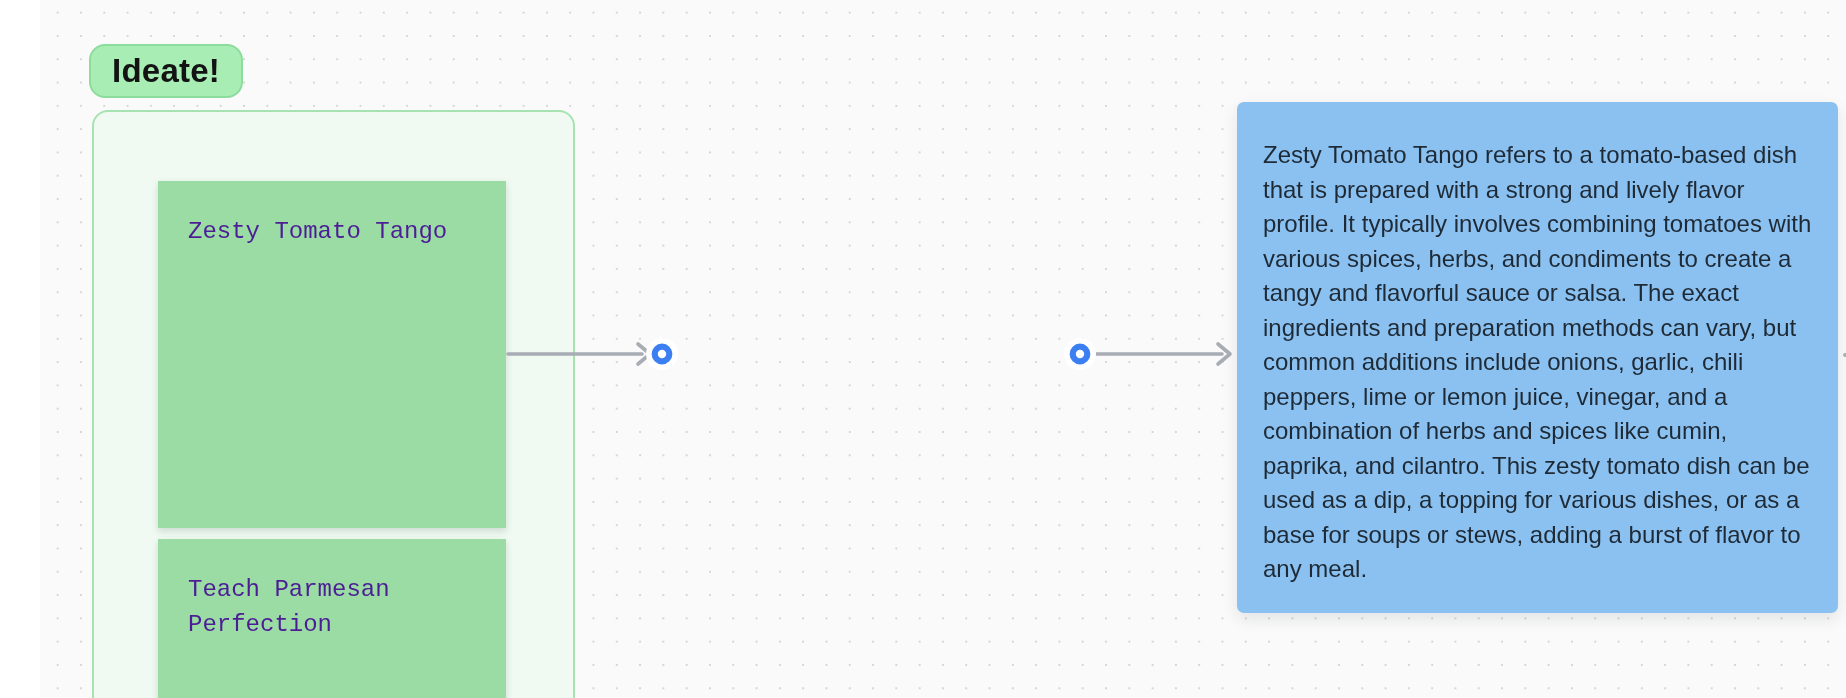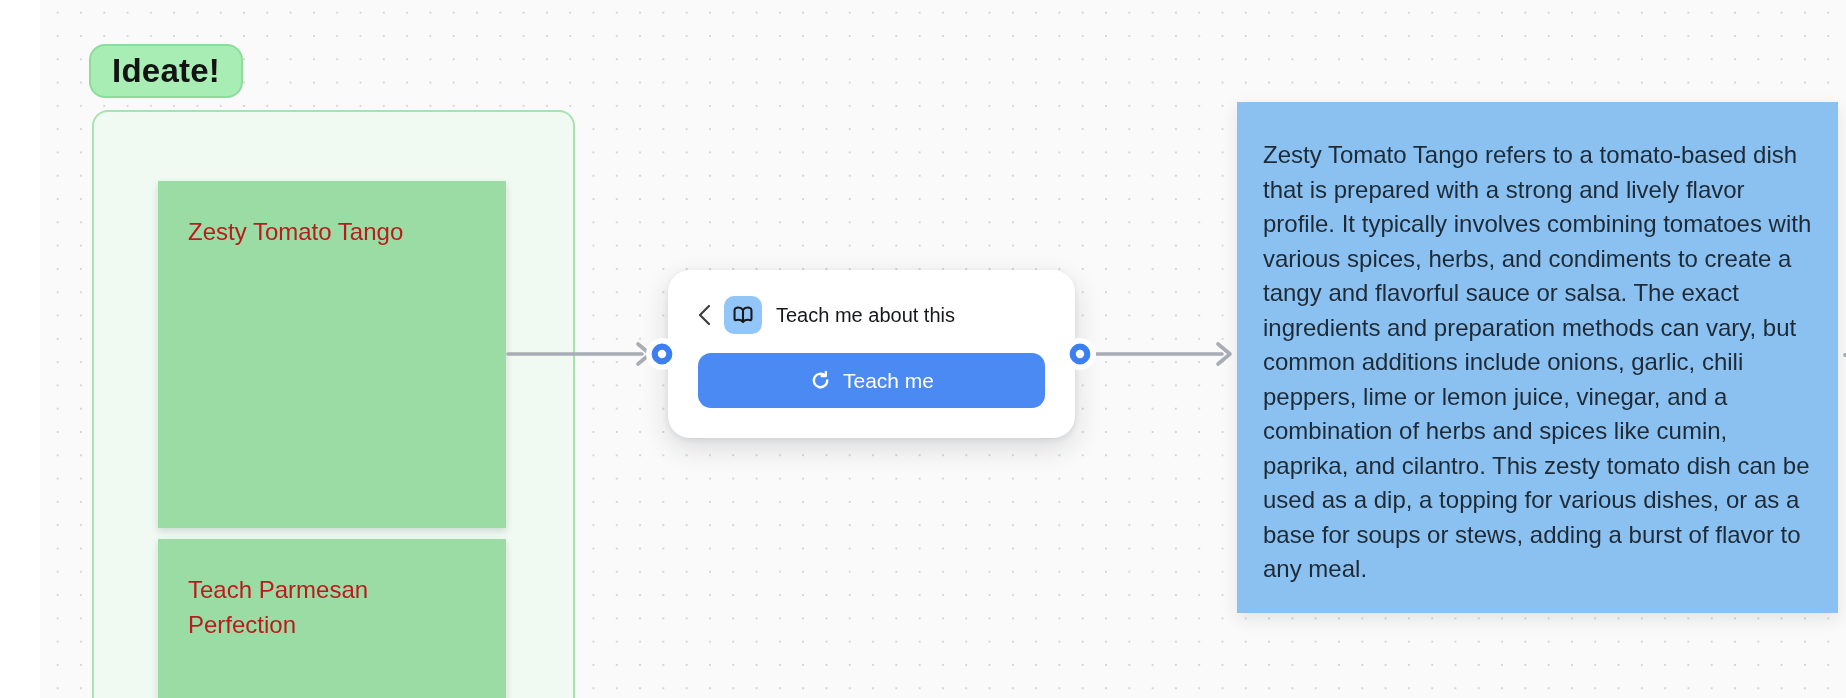--- a/index.html
+++ b/index.html
@@ -30,21 +30,21 @@
   }
 
   
   .card {
     position: absolute; left: 118px; width: 348px;
     background: #9adca4; box-shadow: 0 3px 7px rgba(40, 80, 50, 0.18);
     padding: 33px 30px;
   }
   .card-1 { top: 181px; height: 347px; }
   .card-2 { top: 539px; height: 230px; }
-  .card .card-title { font-size: 24px; line-height: 35px; color: #b91c1c; }
+  .card .card-title { font-size: 24px; line-height: 35px; color: #4c1d95; font-family: Liberation Mono, monospace; }
 
   
   .prompt-card {
     position: absolute; left: 628px; top: 270px; width: 407px; height: 168px;
     background: #ffffff; border-radius: 22px;
     box-shadow: 0 10px 28px rgba(20, 30, 40, 0.14), 0 2px 6px rgba(20, 30, 40, 0.08);
   }
   .prompt-header {
     position: absolute; left: 0; top: 24px; width: 100%; height: 42px;
     display: flex; align-items: center;
@@ -64,20 +64,21 @@
     border: none; border-radius: 13px; background: #4b8af2; cursor: pointer;
     display: flex; align-items: center; justify-content: center; gap: 11px;
   }
   .teach-btn span { color: #ffffff; font-size: 21px; font-weight: 500; }
 
   
   .result-panel {
     position: absolute; left: 1197px; top: 102px; width: 601px; min-height: 507px;
     background: #8bc1f0; box-shadow: 0 6px 16px rgba(20, 30, 40, 0.10);
     padding: 36px 24px 26px 26px;
+    border-radius: 7px;
   }
   .result-text { font-size: 24px; line-height: 34.5px; color: #1e2a36; }
 
   
   .overlay {
     position: absolute; left: 0; top: 0; width: 1846px; height: 698px;
     pointer-events: none; z-index: 5;
   }
 </style>
 </head>
@@ -95,43 +96,20 @@
     <div class="card-title">Zesty Tomato Tango</div>
   </div>
   <div class="card card-2">
     <div class="card-title">Teach Parmesan Perfection</div>
   </div>
 
   <div class="result-panel">
     <div class="result-text">Zesty Tomato Tango refers to a tomato-based dish that is prepared with a strong and lively flavor profile. It typically involves combining tomatoes with various spices, herbs, and condiments to create a tangy and flavorful sauce or salsa. The exact ingredients and preparation methods can vary, but common additions include onions, garlic, chili peppers, lime or lemon juice, vinegar, and a combination of herbs and spices like cumin, paprika, and cilantro. This zesty tomato dish can be used as a dip, a topping for various dishes, or as a base for soups or stews, adding a burst of flavor to any meal.</div>
   </div>
 
-  <div class="prompt-card">
-    <div class="prompt-header">
-      <button class="back-btn">
-        <svg width="13" height="22" viewBox="0 0 13 22">
-          <polyline points="11,2 2,11 11,20" fill="none" stroke="#3c3c41" stroke-width="2.2" stroke-linecap="round" stroke-linejoin="round"></polyline>
-        </svg>
-      </button>
-      <div class="icon-tile">
-        <svg width="26" height="26" viewBox="0 0 24 24">
-          <path d="M12 7.2 C10.6 5.4 8 4.8 6.1 5.3 C4.9 5.6 4.2 6.2 4.2 7.3 L4.2 15.6 C4.2 16.7 5 17 6.1 16.7 C8 16.2 10.6 16.8 12 18.4 C13.4 16.8 16 16.2 17.9 16.7 C19 17 19.8 16.7 19.8 15.6 L19.8 7.3 C19.8 6.2 19.1 5.6 17.9 5.3 C16 4.8 13.4 5.4 12 7.2 Z" fill="none" stroke="#18181b" stroke-width="1.9" stroke-linejoin="round"></path>
-          <path d="M12 7.2 L12 18.2" fill="none" stroke="#18181b" stroke-width="1.9" stroke-linecap="round"></path>
-        </svg>
-      </div>
-      <div class="prompt-title">Teach me about this</div>
-    </div>
-    <button class="teach-btn">
-      <svg width="23" height="23" viewBox="0 0 24 24">
-        <path d="M19 12 a7 7 0 1 1 -2.1 -5" fill="none" stroke="#ffffff" stroke-width="2.5" stroke-linecap="round"></path>
-        <polyline points="17.6,3.1 17.5,7.4 13.2,7.3" fill="none" stroke="#ffffff" stroke-width="2.5" stroke-linecap="round" stroke-linejoin="round"></polyline>
-      </svg>
-      <span>Teach me</span>
-    </button>
-  </div>
 
   <svg class="overlay" width="1846" height="698" viewBox="0 0 1846 698">
 
     <g>
       <line x1="468" y1="354" x2="602" y2="354" stroke="#a8acb4" stroke-width="3.6" stroke-linecap="round"></line>
       <polyline points="598,344 610,354 598,364" fill="none" stroke="#a8acb4" stroke-width="3.6" stroke-linecap="round" stroke-linejoin="round"></polyline>
     </g>
 
     <g>
       <line x1="1053" y1="354" x2="1182" y2="354" stroke="#a8acb4" stroke-width="3.6" stroke-linecap="round"></line>

